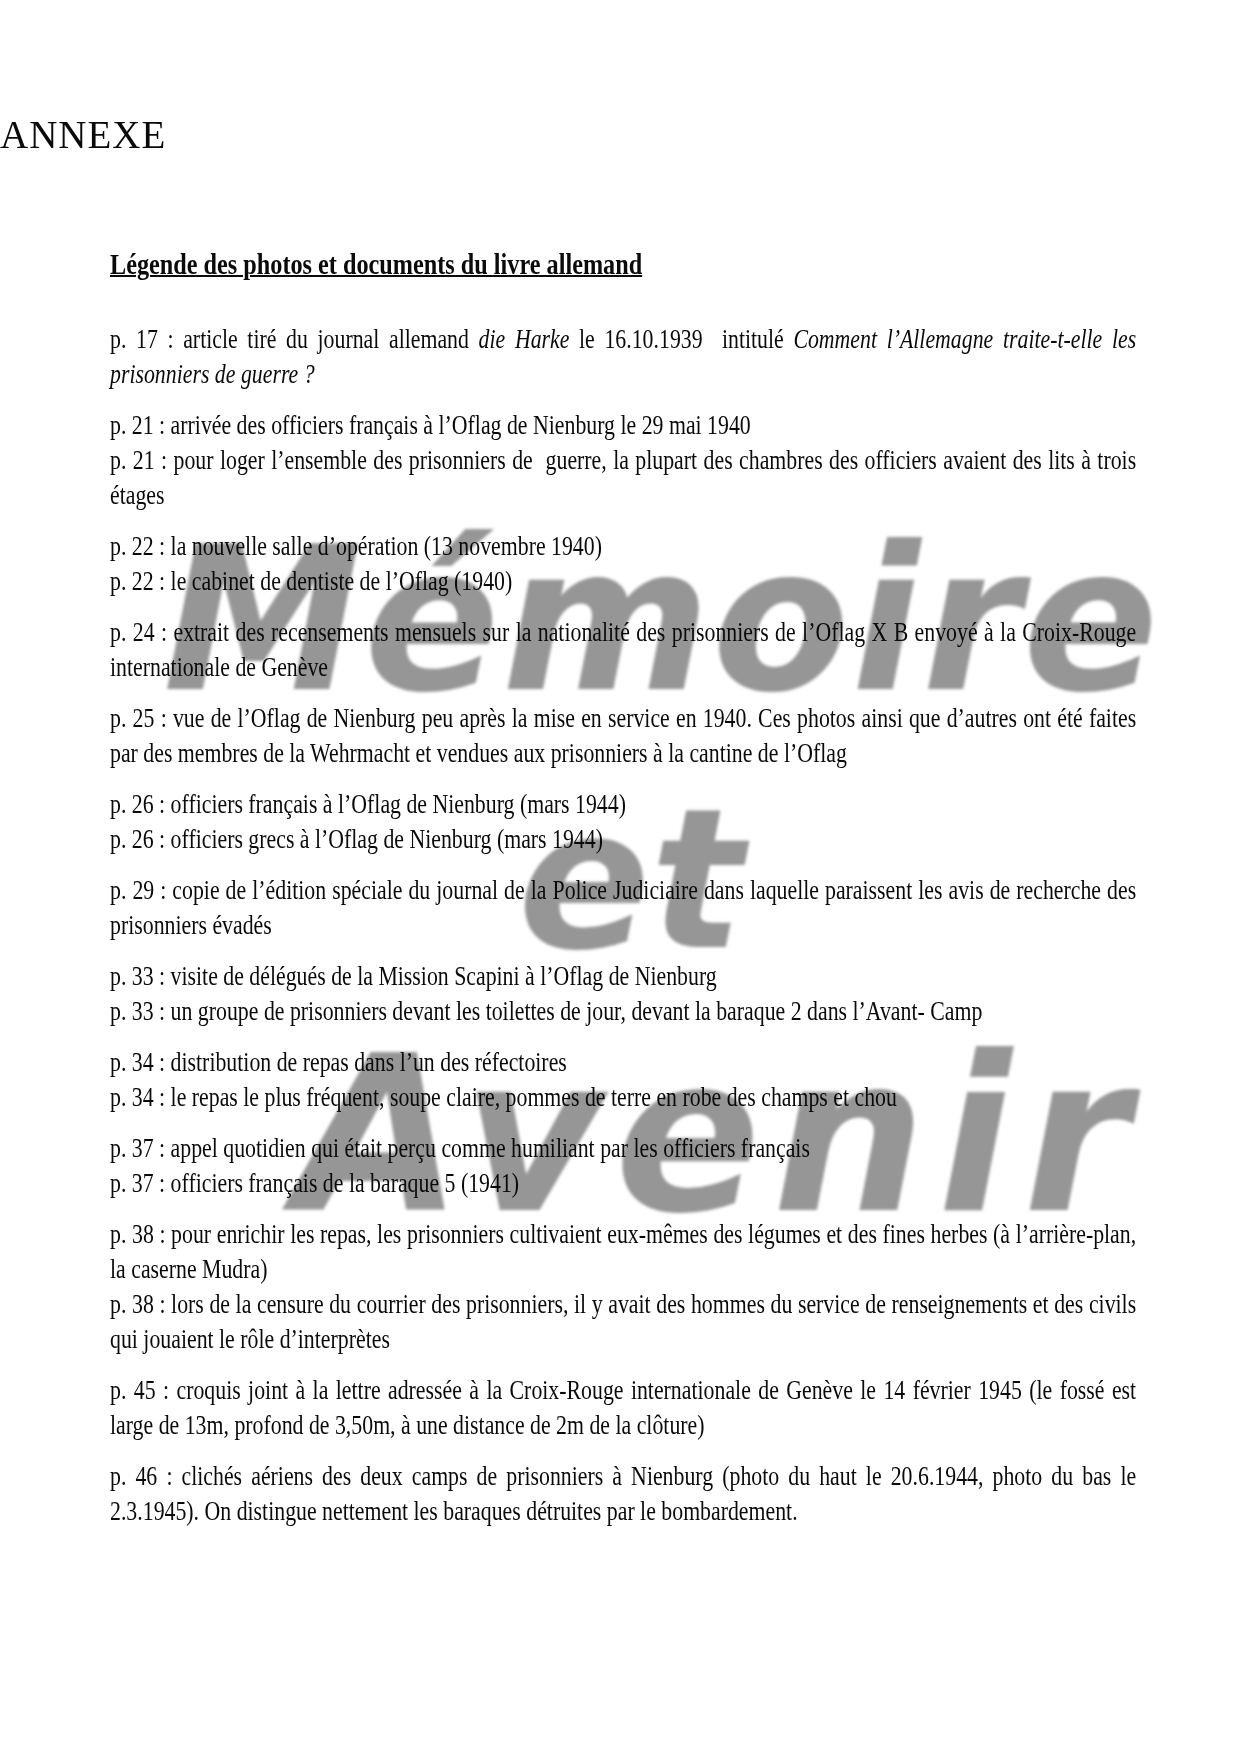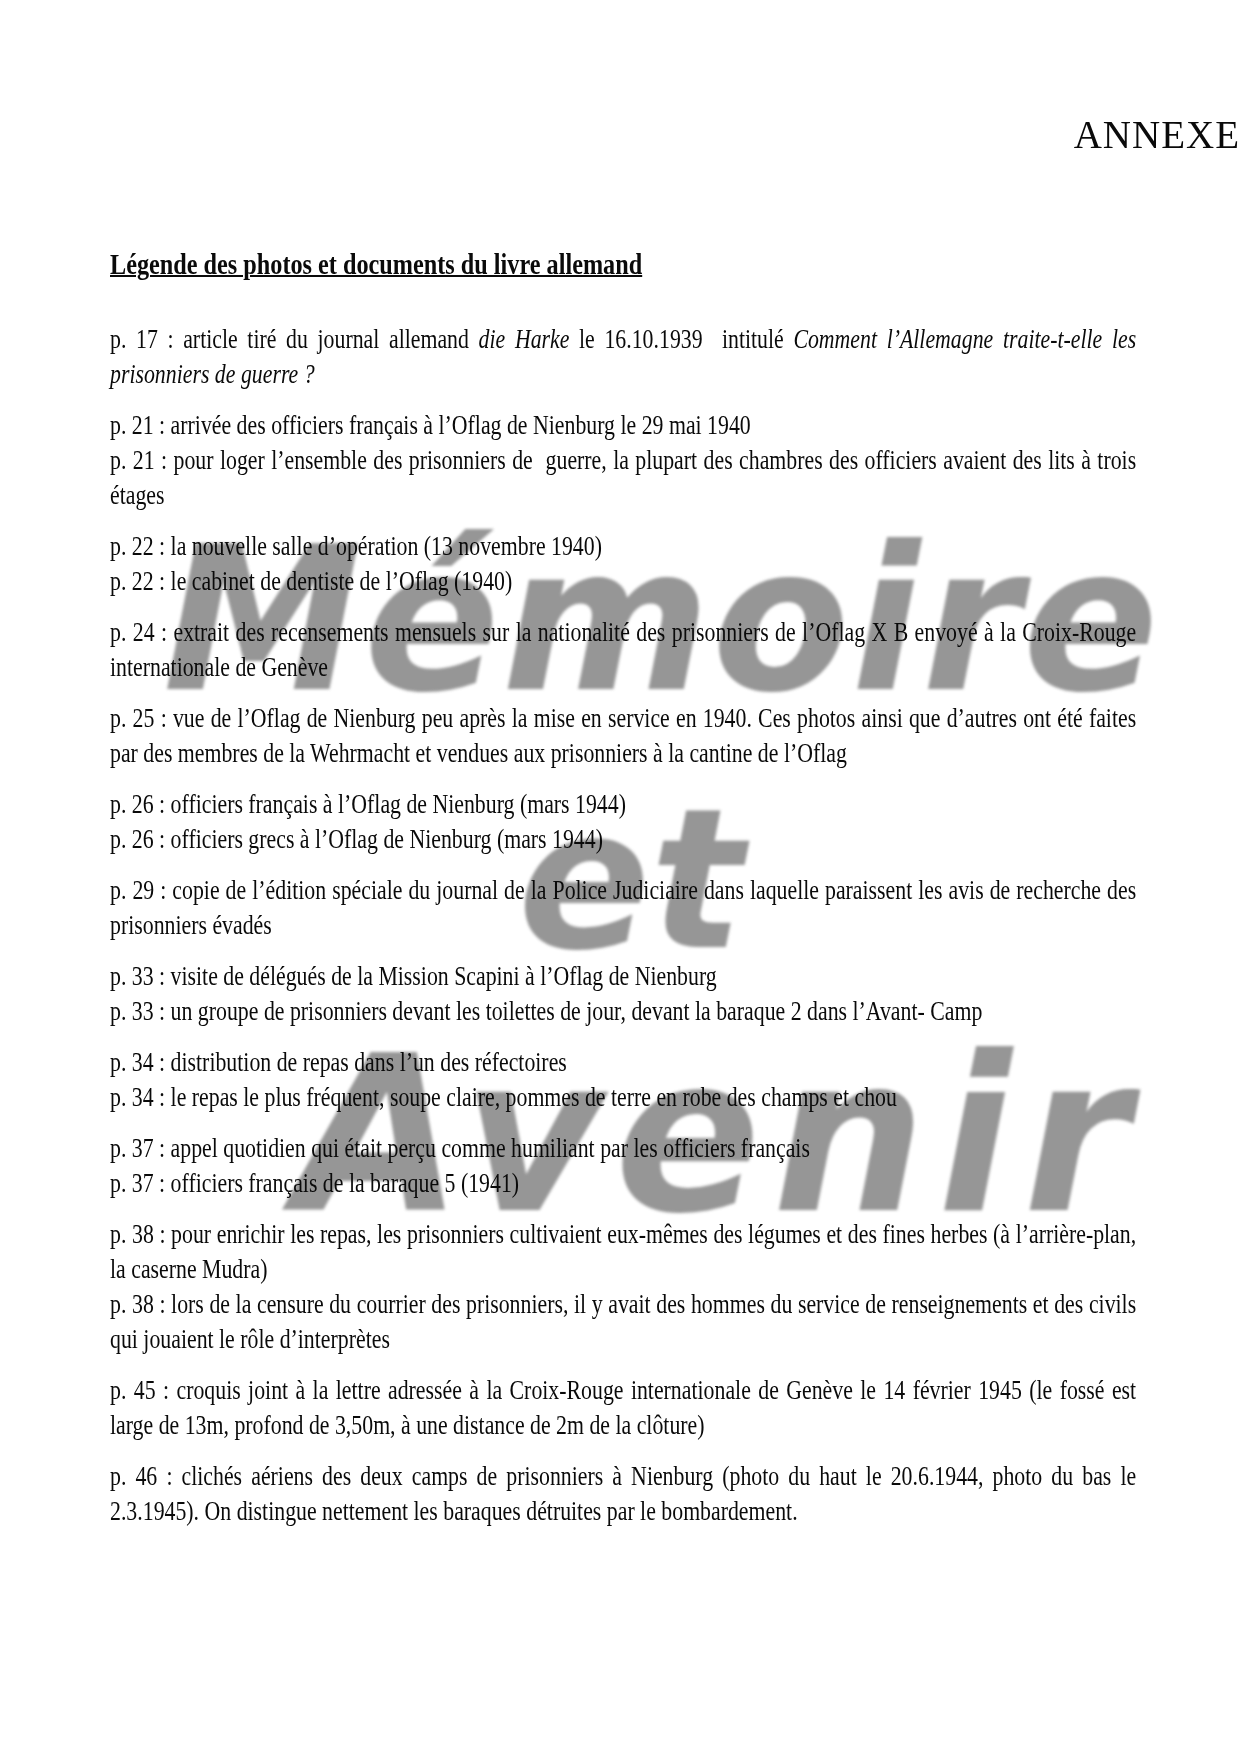--- a/index.html
+++ b/index.html
@@ -28,21 +28,21 @@
   }
   .wm-0 { left:163px;  top:520px;  font-size:200px; letter-spacing:2px; }
   .wm-1 { left:518px;  top:782px;  font-size:195px; letter-spacing:0; }
   .wm-2 { left:296px;  top:1028px; font-size:215px; letter-spacing:12px; }
 
   
   .doc-title {
     position:absolute; z-index:1;
     top:112px; left:0; width:1240px;
     margin:0;
-    text-align:right;
+    text-align:left;
     font-size:39px; line-height:46px;
     font-weight:normal;
     letter-spacing:1px;
   }
   .content {
     position:absolute; z-index:1;
     left:110px; top:0;
     width:1270px;
     transform:scaleX(0.808);
     transform-origin:left top;

